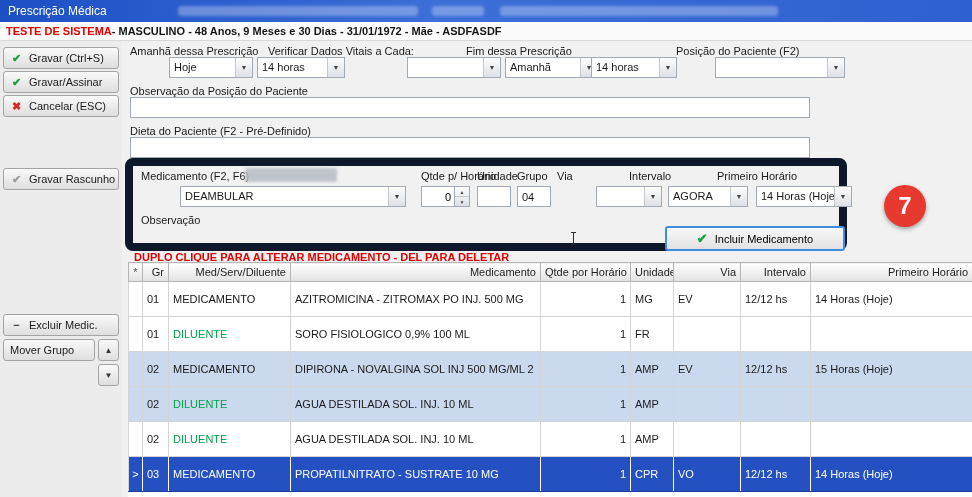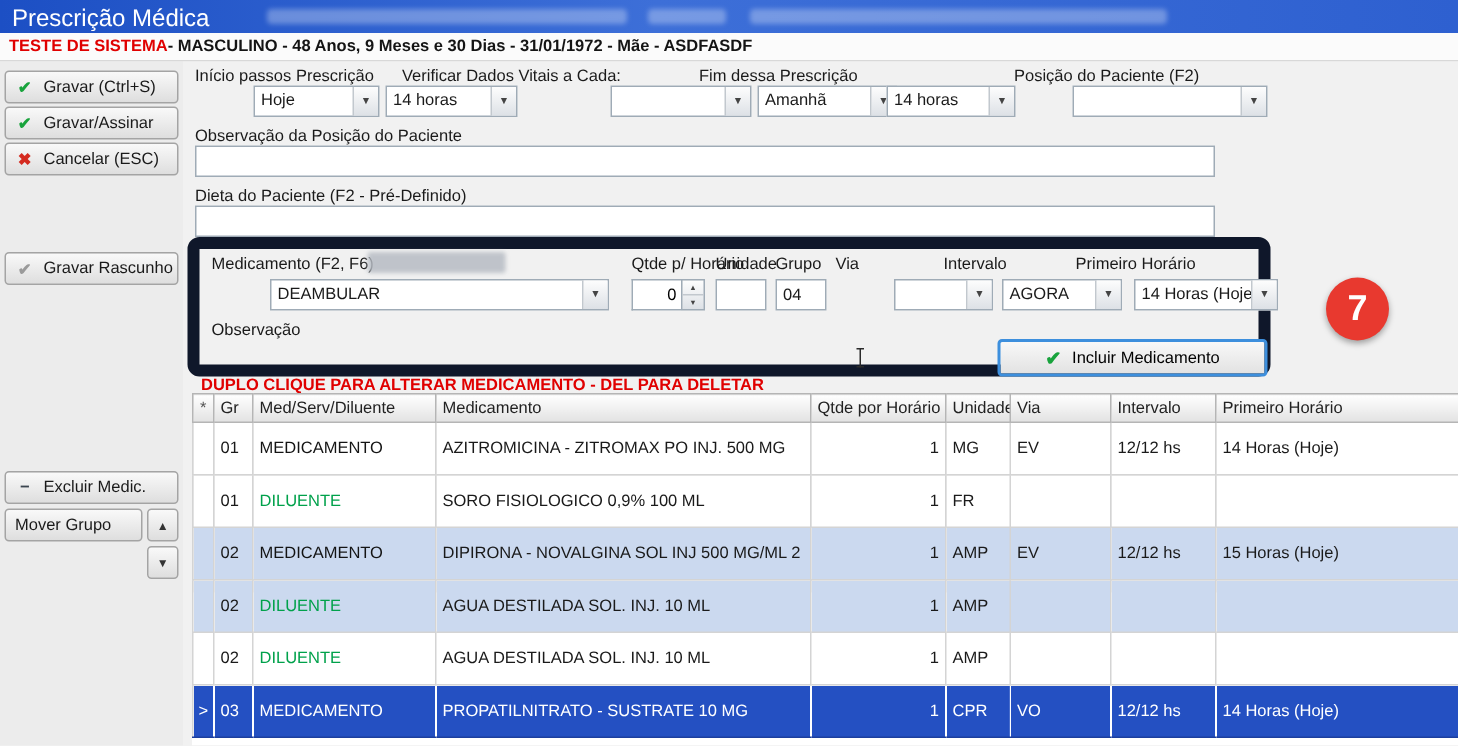--- a/index.html
+++ b/index.html
@@ -9,22 +9,22 @@
     font-family:"Liberation Sans", sans-serif;
     font-size:11px;
     background:#f1f1f1;
     color:#1a1a1a;
   }
 
   
   .titlebar {
     position:absolute; left:0; top:0; width:972px; height:22px;
     background:linear-gradient(90deg,#1c4fc4 0%,#3d6fd8 45%,#2e60d0 100%);
-    color:#fff; display:flex; align-items:flex-end; padding-left:8px;
-    font-size:16px;
+    color:#fff; display:flex; align-items:center; padding-left:8px;
+    font-size:12px;
   }
   .tb-ghost {
     position:absolute; top:6px; height:10px; border-radius:3px;
     background:rgba(255,255,255,.30); filter:blur(1.6px);
   }
 
   
   .patientbar {
     position:absolute; left:0; top:22px; width:972px; height:19px;
     background:#fbfbfb; border-bottom:1px solid #d8d8d8;
@@ -110,21 +110,21 @@
     font-size:24px; font-weight:bold; box-shadow:0 2px 4px rgba(0,0,0,.35); z-index:4;
   }
 
   .hint { position:absolute; left:12px; top:210px; color:#e00000; font-weight:bold; white-space:nowrap;text-align:center; }
 
   
   .grid { position:absolute; left:6px; top:221px; width:844px; border-collapse:collapse; table-layout:fixed; }
   .grid th {
     height:19px; background:linear-gradient(#ffffff,#e2e2e2);
     border:1px solid #b5b5b5; border-left:none; font-weight:normal;
-    text-align:left; padding:0 4px; color:#222; white-space:nowrap; overflow:hidden;
+    text-align:right; padding:0 4px; color:#222; white-space:nowrap; overflow:hidden;
   }
   .grid th:first-child { border-left:1px solid #b5b5b5; text-align:center; padding:0; color:#555; }
   .grid td {
     height:19px; padding:11px 4px; border-right:1px solid #d4d4d4; border-bottom:1px solid #d4d4d4;
     white-space:nowrap; overflow:hidden;
   }
   .grid td:first-child { border-left:1px solid #d4d4d4; padding:0; text-align:center; }
   .bg-white { background:#ffffff; }
   .bg-blue  { background:#cbd9ef; }
   tr.selected { background:#2450c2; color:#fff; }
@@ -177,21 +177,21 @@
   <div class="sbtn tiny" style="top:298px;">
     <span>▲</span>
   </div>
   <div class="sbtn tiny" style="top:323px;">
     <span>▼</span>
   </div>
 </div>
 
 <div class="main">
 
-  <div class="lbl" style="left:8px;top:4px;">Início passos Prescrição</div>
+  <div class="lbl" style="left:8px;top:4px;">Amanhã dessa Prescrição</div>
   <div class="lbl" style="left:146px;top:4px;">Verificar Dados Vitais a Cada:</div>
   <div class="lbl" style="left:344px;top:4px;">Fim dessa Prescrição</div>
   <div class="lbl" style="left:554px;top:4px;">Posição do Paciente (F2)</div>
 
   <div class="combo" style="left:8px;top:16px;width:84px;">
     <span class="val">Hoje</span>
     <span class="dd">▼</span>
   </div>
   <div class="combo" style="left:96px;top:16px;width:88px;">
     <span class="val">14 horas</span>

